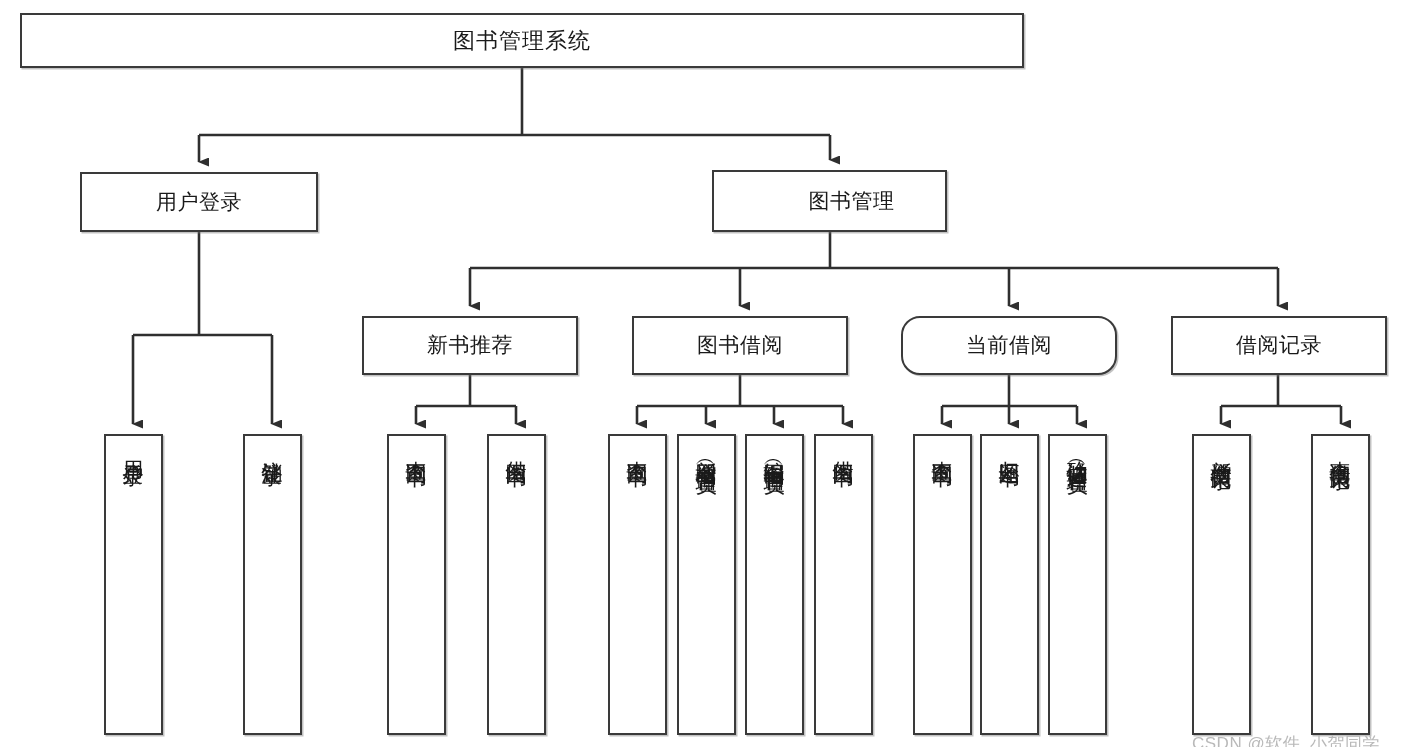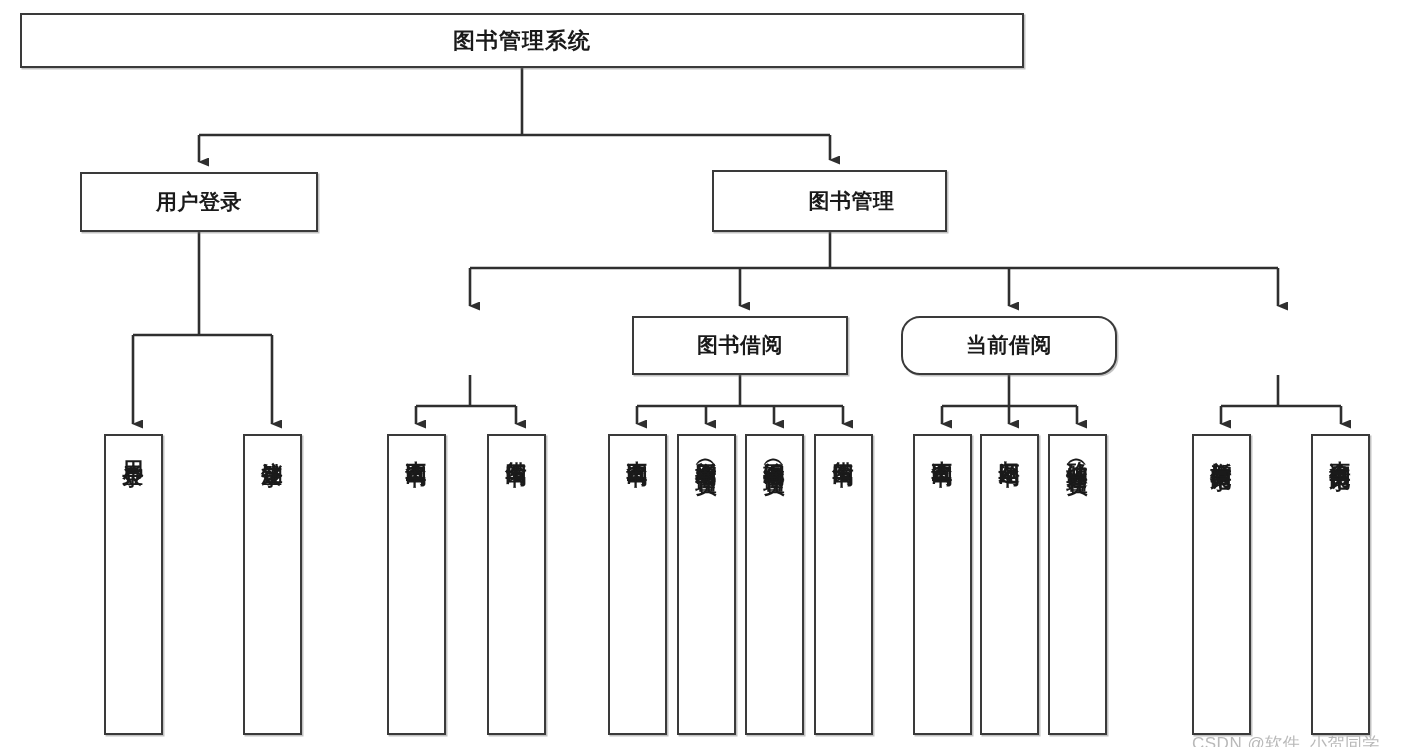--- a/index.html
+++ b/index.html
@@ -35,21 +35,20 @@
     align-items: center;
     justify-content: center;
     color: #1a1a1a;
     box-shadow: 1.5px 1.5px 0 rgba(120,120,120,0.45);
   }
   .node .label {
     display: block;
     text-align: left;
     line-height: 1.16;
     white-space: nowrap;
-    font-weight: bold;
   }
   
   .node.h .label {
     font-size: 21px;
     letter-spacing: 0.5px;
   }
   .node.title .label {
     font-size: 22px;
     letter-spacing: 1px;
   }
@@ -134,26 +133,32 @@
     <span class="label">图书管理系统</span>
   </div>
 
   <div class="node h" style="left:80px; top:172px; width:238px; height:60px;">
     <span class="label">用户登录</span>
   </div>
   <div class="node h" style="left:712px; top:170px; width:235px; height:62px;padding-left:44px;">
     <span class="label">图书管理</span>
   </div>
 
+  <div class="node h" style="left:362px; top:316px; width:216px; height:59px;">
+    <span class="label">新书推荐</span>
+  </div>
   <div class="node h" style="left:632px; top:316px; width:216px; height:59px;">
     <span class="label">图书借阅</span>
   </div>
   <div class="node h" style="left:901px; top:316px; width:216px; height:59px;border-radius:19px;">
     <span class="label">当前借阅</span>
   </div>
+  <div class="node h" style="left:1171px; top:316px; width:216px; height:59px;">
+    <span class="label">借阅记录</span>
+  </div>
 
   <div class="node v" style="left:104px; top:434px; width:59px; height:301px;">
     <span class="label">用户登录</span>
   </div>
   <div class="node v" style="left:243px; top:434px; width:59px; height:301px;">
     <span class="label">注销登录</span>
   </div>
 
   <div class="node v" style="left:387px; top:434px; width:59px; height:301px;">
     <span class="label">查询图书</span>

